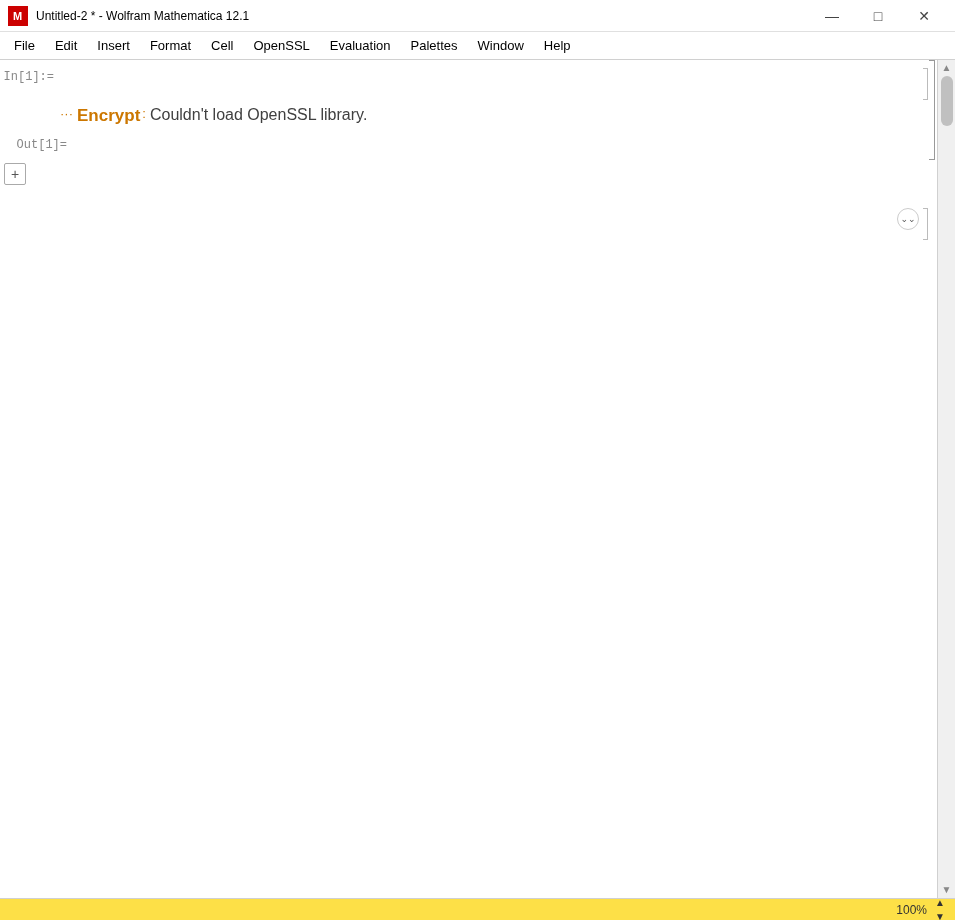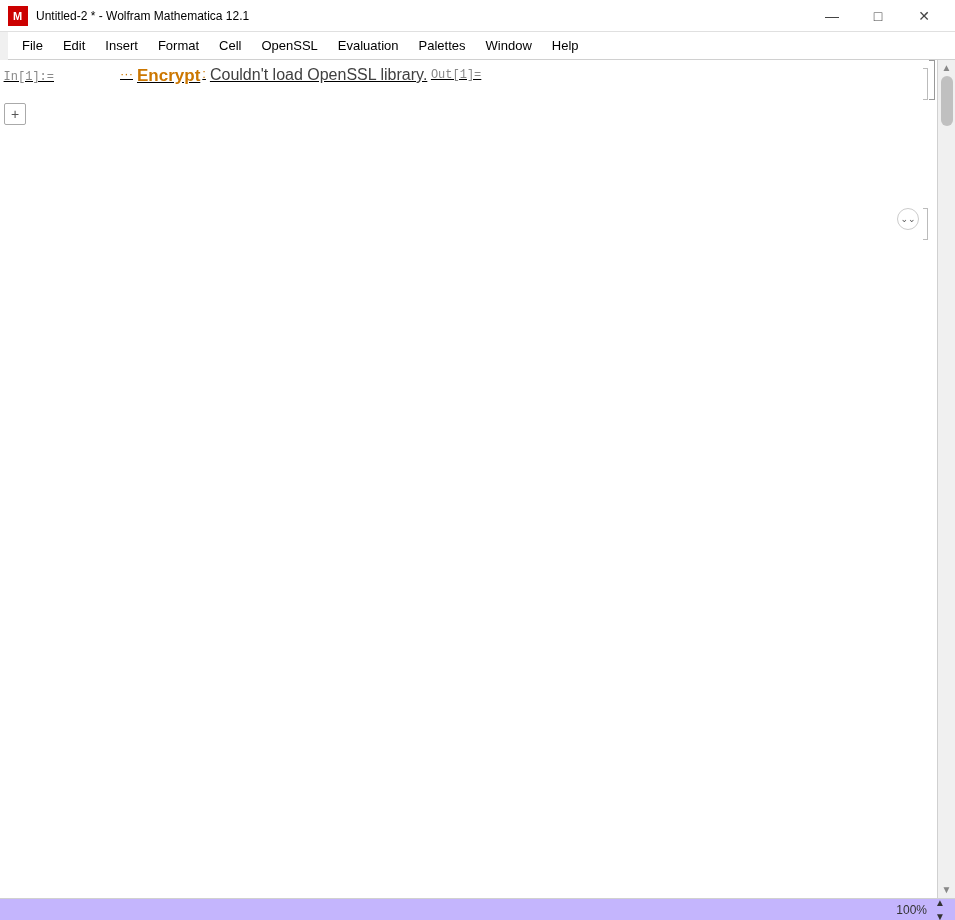--- a/index.html
+++ b/index.html
@@ -70,21 +70,20 @@
 
     
     .menu-bar {
       background: #ffffff;
       height: 28px;
       display: flex;
       align-items: center;
       padding: 0 4px;
       border-bottom: 1px solid #d0d0d0;
       gap: 0;
-      margin-left: 8px;
     }
 
     .menu-item {
       padding: 4px 10px;
       font-size: 13px;
       color: #000;
       cursor: pointer;
       white-space: nowrap;
     }
 
@@ -171,20 +170,21 @@
       color: #404040;
       font-size: 16px;
     }
 
     
     .output-cell {
       display: flex;
       flex-direction: row;
       align-items: flex-start;
       padding: 6px 0 8px 0;
+      margin-left: 13px;
     }
 
     .output-code {
       font-family: 'Courier New', monospace;
       font-size: 15px;
       color: #000;
       line-height: 1.4;
     }
 
     
@@ -205,21 +205,21 @@
       justify-content: center;
       cursor: pointer;
       font-size: 14px;
       color: #555;
       border-radius: 2px;
     }
 
     
     .status-bar {
       height: 22px;
-      background: #c4b5fd;
+      background: #fde047;
       border-top: 1px solid #d0d0d0;
       display: flex;
       align-items: center;
       justify-content: flex-end;
       padding: 0 8px;
       gap: 6px;
     }
 
     .zoom-text {
       font-size: 12px;
@@ -273,21 +273,21 @@
     <span class="menu-item">Palettes</span>
     <span class="menu-item">Window</span>
     <span class="menu-item">Help</span>
   </div>
 
 <div class="notebook-container">
   <div class="notebook-content">
 
     <div style="display:flex; flex-direction:row; position:relative;">
 
-      <div style="flex:1; display:flex; flex-direction:row;text-decoration:underline;">
+      <div style="flex:1; display:flex; flex-direction:column;">
 
         <div class="input-cell">
           <span class="cell-label" style="color:#888; font-size:12px; font-family:'Courier New',monospace; min-width:60px; text-align:right; padding-right:6px; padding-top:2px;">In[1]:=</span>
         </div>
 
         <div class="message-cell">
           <span class="message-dots">···</span>
           <span class="message-name">Encrypt</span>
           <span class="message-colon">:</span>
           <span class="message-text">Couldn't load OpenSSL library.</span>

